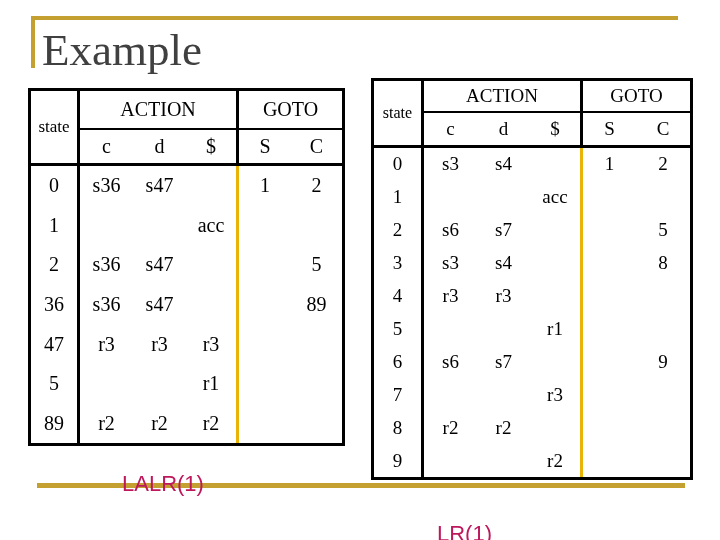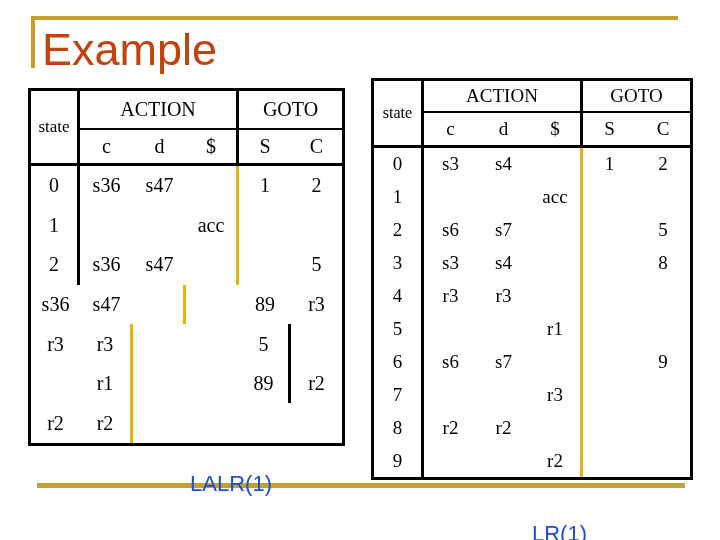--- a/index.html
+++ b/index.html
@@ -9,22 +9,22 @@
   }
   
   .rule{position:absolute;background:#c3a02f;}
   #top-rule{left:31px;top:16px;width:647px;height:4px;}
   #corner-rule{left:31px;top:16px;width:4px;height:52px;}
   #bottom-rule{left:37px;top:483px;width:648px;height:5px;z-index:1;}
 
   
   #slide-title{
     position:absolute;left:42px;top:24px;
-    font-size:45px;color:#c2410c;letter-spacing:0px;
-    font-family:Liberation Sans, sans-serif;
+    font-size:45px;color:#404040;letter-spacing:0px;
+    font-family:Liberation Serif, serif;
   }
 
   
   .ptable{
     position:absolute;display:grid;background:#ffffff;
     border:3px solid #000;box-sizing:border-box;z-index:2;
     font-family:"Liberation Serif",serif;color:#000;
   }
   #lalr-table{
     left:28px;top:88px;width:317px;height:358px;
@@ -53,23 +53,23 @@
   .sub-d{grid-column:3;}
   .sub-dollar{grid-column:4;border-right:3px solid #000;}
   .sub-S{grid-column:5;}
   .sub-C{grid-column:6;}
   
   .c0{border-right:3px solid #000;}
   .c3{border-right:3px solid #eab308;}
 
   
   .caption{
-    position:absolute;z-index:2;color:#1d4ed8;
+    position:absolute;z-index:2;color:#be185d;
     font-family:"Liberation Sans",sans-serif;font-size:22px;
-    width:150px;text-align:right;background:transparent;
+    width:150px;text-align:left;background:transparent;
   }
   #lalr-caption{left:122px;top:471px;}
   #lr-caption{left:437px;top:521px;}
 </style>
 </head>
 <body>
 
 <div class="rule" id="top-rule"></div>
 <div class="rule" id="corner-rule"></div>
 <div class="rule" id="bottom-rule"></div>
@@ -96,25 +96,27 @@
     <div class="cell c2"></div>
     <div class="cell c3">acc</div>
     <div class="cell c4"></div>
     <div class="cell c5"></div>
     <div class="cell c0">2</div>
     <div class="cell c1">s36</div>
     <div class="cell c2">s47</div>
     <div class="cell c3"></div>
     <div class="cell c4"></div>
     <div class="cell c5">5</div>
+    <div class="cell c0">36</div>
     <div class="cell c1">s36</div>
     <div class="cell c2">s47</div>
     <div class="cell c3"></div>
     <div class="cell c4"></div>
     <div class="cell c5">89</div>
+    <div class="cell c0">47</div>
     <div class="cell c1">r3</div>
     <div class="cell c2">r3</div>
     <div class="cell c3">r3</div>
     <div class="cell c4"></div>
     <div class="cell c5"></div>
     <div class="cell c0">5</div>
     <div class="cell c1"></div>
     <div class="cell c2"></div>
     <div class="cell c3">r1</div>
     <div class="cell c4"></div>

